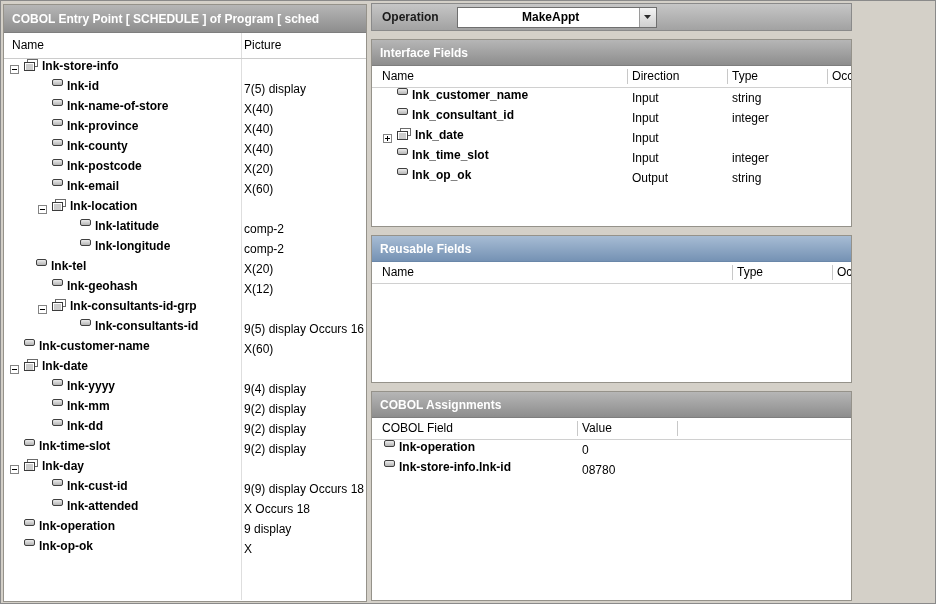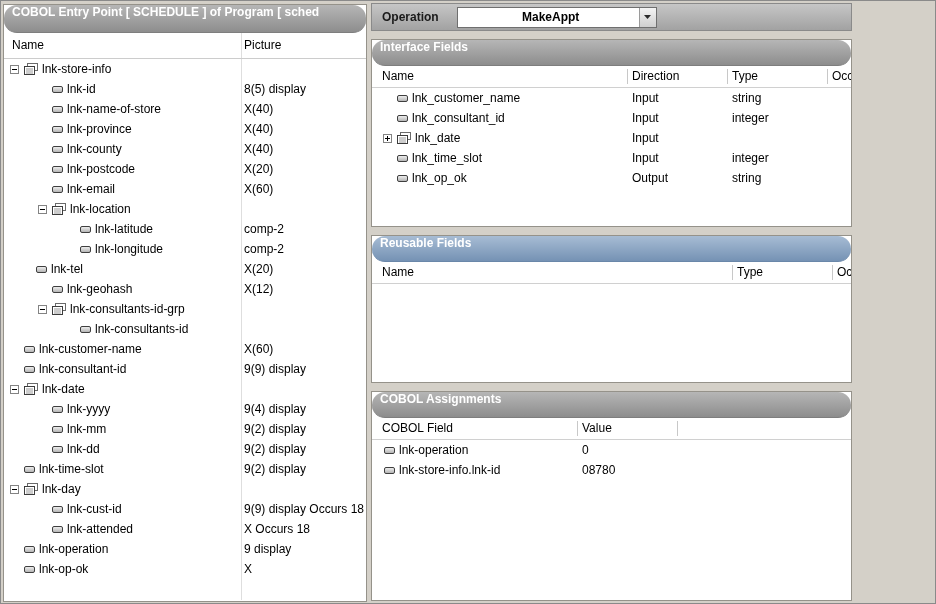--- a/index.html
+++ b/index.html
@@ -3,35 +3,34 @@
 <meta charset="utf-8">
 <style>
   * { margin:0; padding:0; box-sizing:border-box; }
   html,body { width:936px; height:604px; overflow:hidden; }
   body { font-family:"Liberation Sans",sans-serif; font-size:12px; color:#000; background:#d4d0c8; }
 
   .screen { position:relative; width:936px; height:604px; background:#d4d0c8; border:1px solid #8a8a8a; overflow:hidden; }
 
   
   .titlebar, .sec-header {
-    height:28px; display:flex; align-items:flex-start; padding:0 8px;
+    height:28px; display:flex; align-items:center; padding:0 8px;
     color:#fff; font-weight:bold; white-space:nowrap; overflow:hidden;
     background:linear-gradient(var(--gray-top,#b6b6b6), var(--gray-bot,#8d8d8d));
     border-bottom:1px solid #7e7e7e;
-    border-radius:13px;
   }
   .sec-header { height:26px; flex:0 0 26px; }
   .sec-header.blue { background:linear-gradient(var(--blue-top,#a7bcd4), var(--blue-bot,#7592b4)); border-bottom:1px solid #6a87a9; }
 
   .colhead { height:22px; flex:0 0 22px; position:relative; line-height:21px; border-bottom:1px solid #d0d0d0; background:transparent; }
   .colhead .c { position:absolute; top:0; }
   .sep { position:absolute; top:3px; bottom:3px; width:1px; background:#c8c8c8; }
 
   .trow { height:20px; position:relative; display:flex; align-items:center; white-space:nowrap; }
-  .nmcell { display:inline-flex; align-items:center; height:20px; }
+  .nmcell { display:inline-flex; height:20px;font-weight:bold; }
   .acell { position:absolute; top:0; line-height:20px; }
   .slot { width:14px; flex:0 0 14px; display:inline-flex; align-items:center; }
   .exp { display:block; }
   .icon { margin-right:4px; flex:0 0 auto; }
   .leaf-icon { display:inline-block; width:11px; height:7px; border:1px solid #3f3f3f; border-radius:2px;
                background:linear-gradient(#ececec,#b5b5b5); }
 
   
   .left-panel { position:absolute; left:2px; top:3px; width:364px; height:598px; background:#fff; border:1px solid #95928a; overflow:hidden; }
   .left-colhead { height:26px; line-height:25px; border-bottom:1px solid #ccc; position:relative; }
@@ -101,21 +100,21 @@
             <span class="lbl">lnk-store-info</span>
           </span>
           <span class="acell pic"></span>
         </div>
         <div class="trow">
           <span class="nmcell" style="padding-left:34px">
             <span class="slot"></span>
             <span class="icon leaf-icon"></span>
             <span class="lbl">lnk-id</span>
           </span>
-          <span class="acell pic">8(5) display</span>
+          <span class="acell pic">7(5) display</span>
         </div>
         <div class="trow">
           <span class="nmcell" style="padding-left:34px">
             <span class="slot"></span>
             <span class="icon leaf-icon"></span>
             <span class="lbl">lnk-name-of-store</span>
           </span>
           <span class="acell pic">X(40)</span>
         </div>
         <div class="trow">
@@ -219,36 +218,29 @@
             <span class="lbl">lnk-consultants-id-grp</span>
           </span>
           <span class="acell pic"></span>
         </div>
         <div class="trow">
           <span class="nmcell" style="padding-left:62px">
             <span class="slot"></span>
             <span class="icon leaf-icon"></span>
             <span class="lbl">lnk-consultants-id</span>
           </span>
+          <span class="acell pic">9(5) display Occurs 16</span>
         </div>
         <div class="trow">
           <span class="nmcell" style="padding-left:6px">
             <span class="slot"></span>
             <span class="icon leaf-icon"></span>
             <span class="lbl">lnk-customer-name</span>
           </span>
           <span class="acell pic">X(60)</span>
-        </div>
-        <div class="trow">
-          <span class="nmcell" style="padding-left:6px">
-            <span class="slot"></span>
-            <span class="icon leaf-icon"></span>
-            <span class="lbl">lnk-consultant-id</span>
-          </span>
-          <span class="acell pic">9(9) display</span>
         </div>
         <div class="trow">
           <span class="nmcell" style="padding-left:6px">
             <span class="slot">
               <svg class="exp" width="9" height="9" viewBox="0 0 9 9">
                 <rect x="0.5" y="0.5" width="8" height="8" fill="#fff" stroke="#838383"></rect>
                 <line x1="2" y1="4.5" x2="7" y2="4.5" stroke="#000" stroke-width="1"></line>
               </svg>
             </span>
             <svg class="icon" width="14" height="12" viewBox="0 0 14 12">

